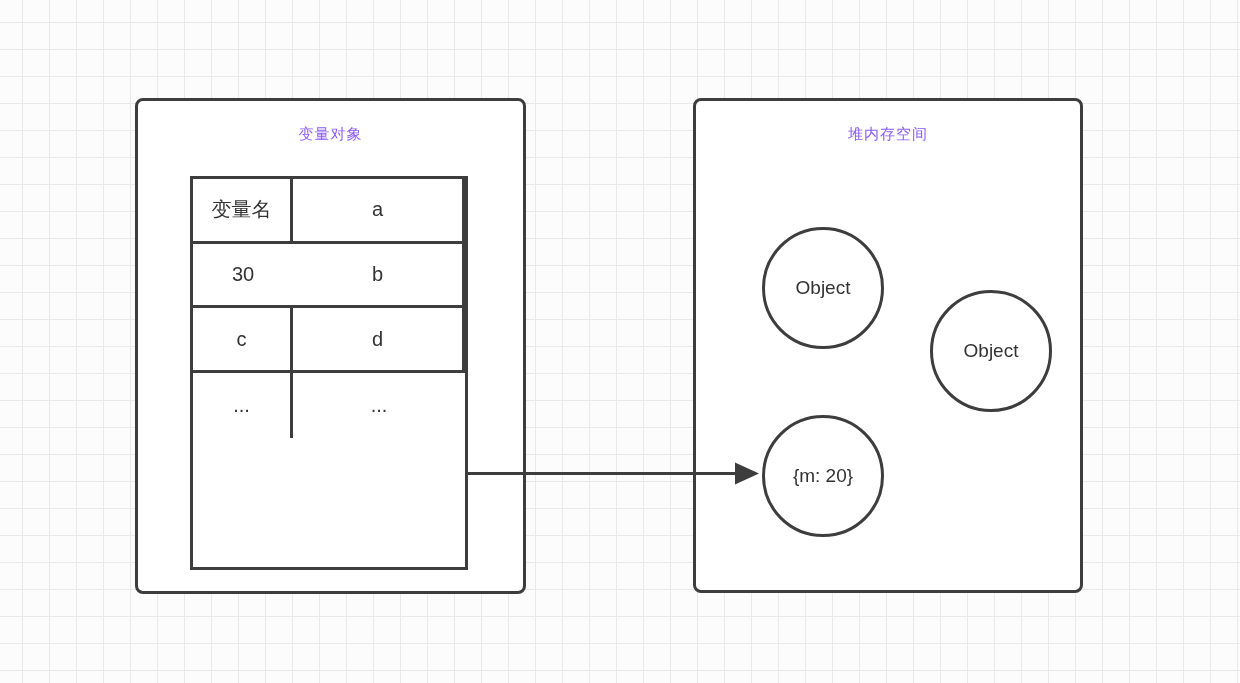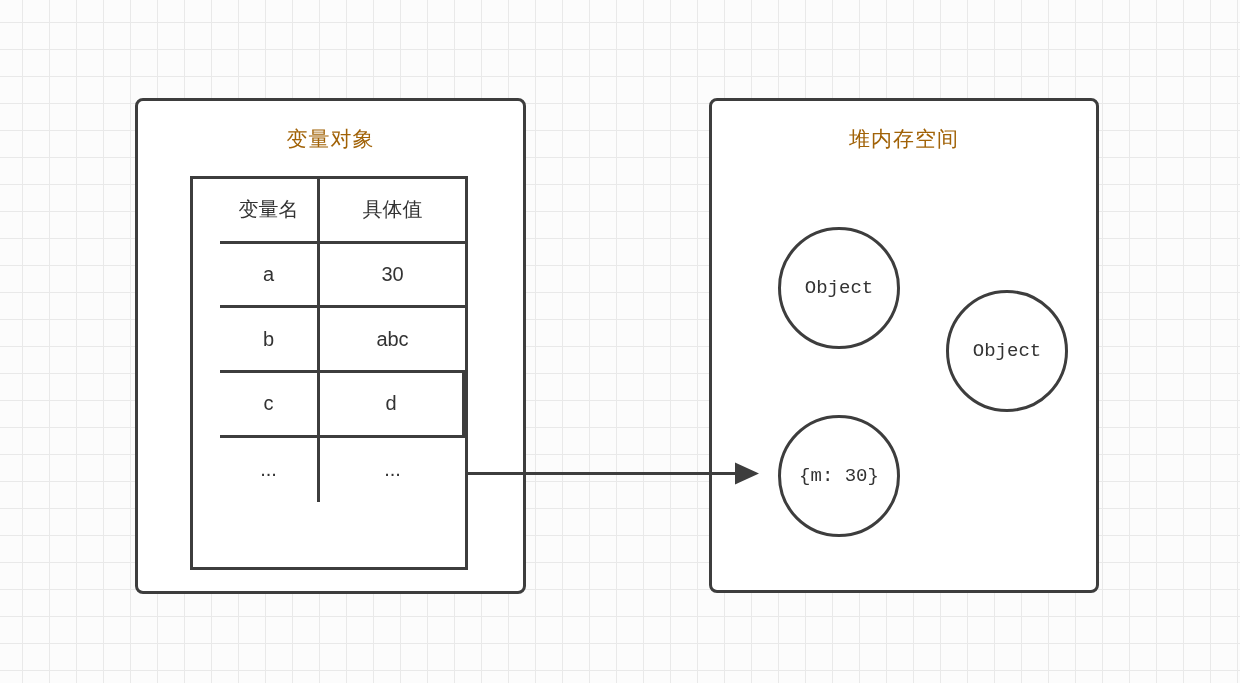--- a/index.html
+++ b/index.html
@@ -20,44 +20,43 @@
     background-size: 27px 27px;
     background-position: -5px -5px;
   }
   .shape-box {
     position: absolute;
     background: #ffffff;
     border: 3px solid #3d3d3d;
     border-radius: 8px;
   }
   .box-left  { left: 135px; top: 98px; width: 391px; height: 496px; }
-  .box-right { left: 693px; top: 98px; width: 390px; height: 495px; margin-left: 16px; }
+  .box-right { left: 693px; top: 98px; width: 390px; height: 495px; }
   .box-title {
     position: absolute;
     top: 24px;
     left: 0;
     width: 100%;
     text-align: center;
-    font-size: 21px;
+    font-size: 15px;
     letter-spacing: 1px;
-    color: #a16207;
+    color: #8b5cf6;
   }
   .vtable {
     position: absolute;
     left: 52px;
     top: 75px;
     width: 278px;
     height: 394px;
     border: 3px solid #3d3d3d;
     display: grid;
     grid-template-columns: 100px 1fr;
     grid-template-rows: repeat(6, 1fr);
     background: #ffffff;
     font-size: 20px;
-    padding-left: 27px;
   }
   .vcell {
     border-right: 3px solid #3d3d3d;
     border-bottom: 3px solid #3d3d3d;
     display: flex;
     align-items: center;
     justify-content: center;
     white-space: nowrap;
   }
   .vcell.col-last { border-right: none; }
@@ -67,21 +66,20 @@
     width: 122px;
     height: 122px;
     border: 3px solid #3d3d3d;
     border-radius: 50%;
     background: #ffffff;
     display: flex;
     align-items: center;
     justify-content: center;
     font-size: 19px;
     color: #333333;
-    font-family: Liberation Mono, monospace;
   }
   .circle-obj1 { left: 66px;  top: 126px; }
   .circle-obj2 { left: 234px; top: 189px; }
   .circle-m20  { left: 66px;  top: 314px; }
   .arrow-layer {
     position: absolute;
     left: 0; top: 0;
     width: 1240px;
     height: 683px;
     pointer-events: none;
@@ -90,48 +88,46 @@
 </head>
 <body>
 
 <div class="canvas">
 
   <div class="shape-box box-left">
     <div class="box-title">变量对象</div>
 
     <div class="vtable">
       <div class="vcell">变量名</div>
-      <div class="vcell col-last">具体值</div>
 
       <div class="vcell">a</div>
       <div class="vcell col-last">30</div>
 
       <div class="vcell">b</div>
-      <div class="vcell col-last">abc</div>
 
       <div class="vcell">c</div>
 
       <div class="vcell">d</div>
 
       <div class="vcell row-last">...</div>
       <div class="vcell col-last row-last">...</div>
     </div>
   </div>
 
   <div class="shape-box box-right">
     <div class="box-title">堆内存空间</div>
 
     <div class="heap-circle circle-obj1">
       <span>Object</span>
     </div>
     <div class="heap-circle circle-obj2">
       <span>Object</span>
     </div>
     <div class="heap-circle circle-m20">
-      <span>{m: 30}</span>
+      <span>{m: 20}</span>
     </div>
   </div>
 
   <svg class="arrow-layer" viewBox="0 0 1240 683" xmlns="http://www.w3.org/2000/svg">
     <line x1="468" y1="473.5" x2="738" y2="473.5" stroke="#3d3d3d" stroke-width="3"></line>
     <polygon points="735,462.5 759,473.5 735,484.5" fill="#3d3d3d"></polygon>
   </svg>
 
 </div>
 

